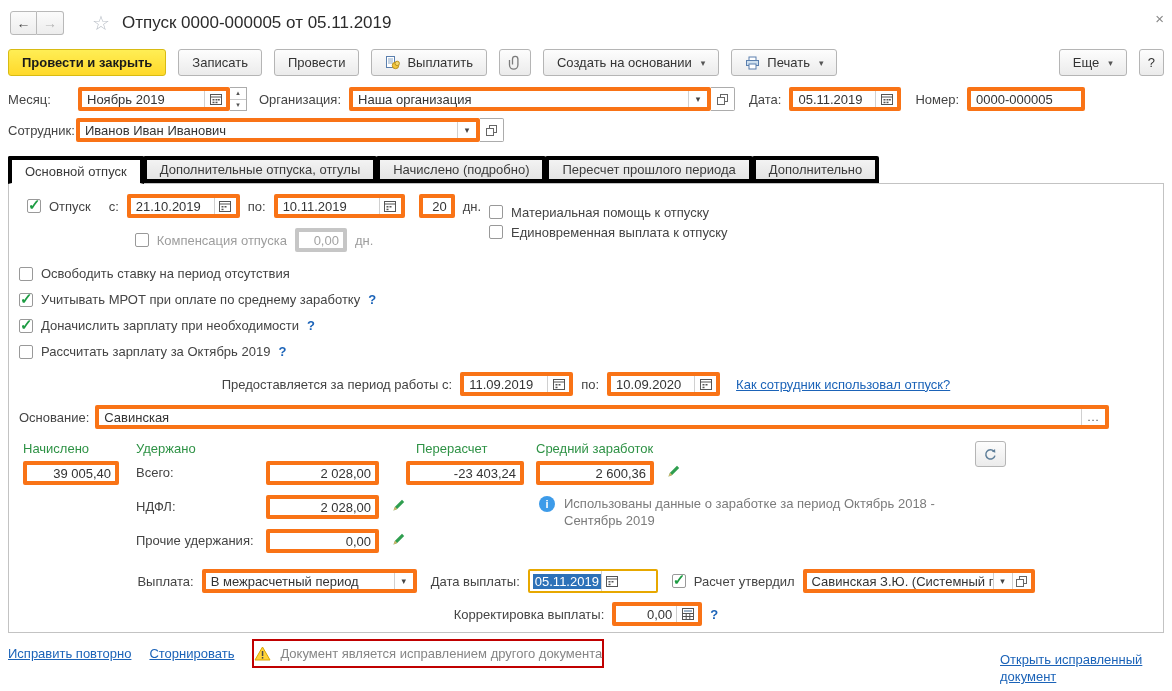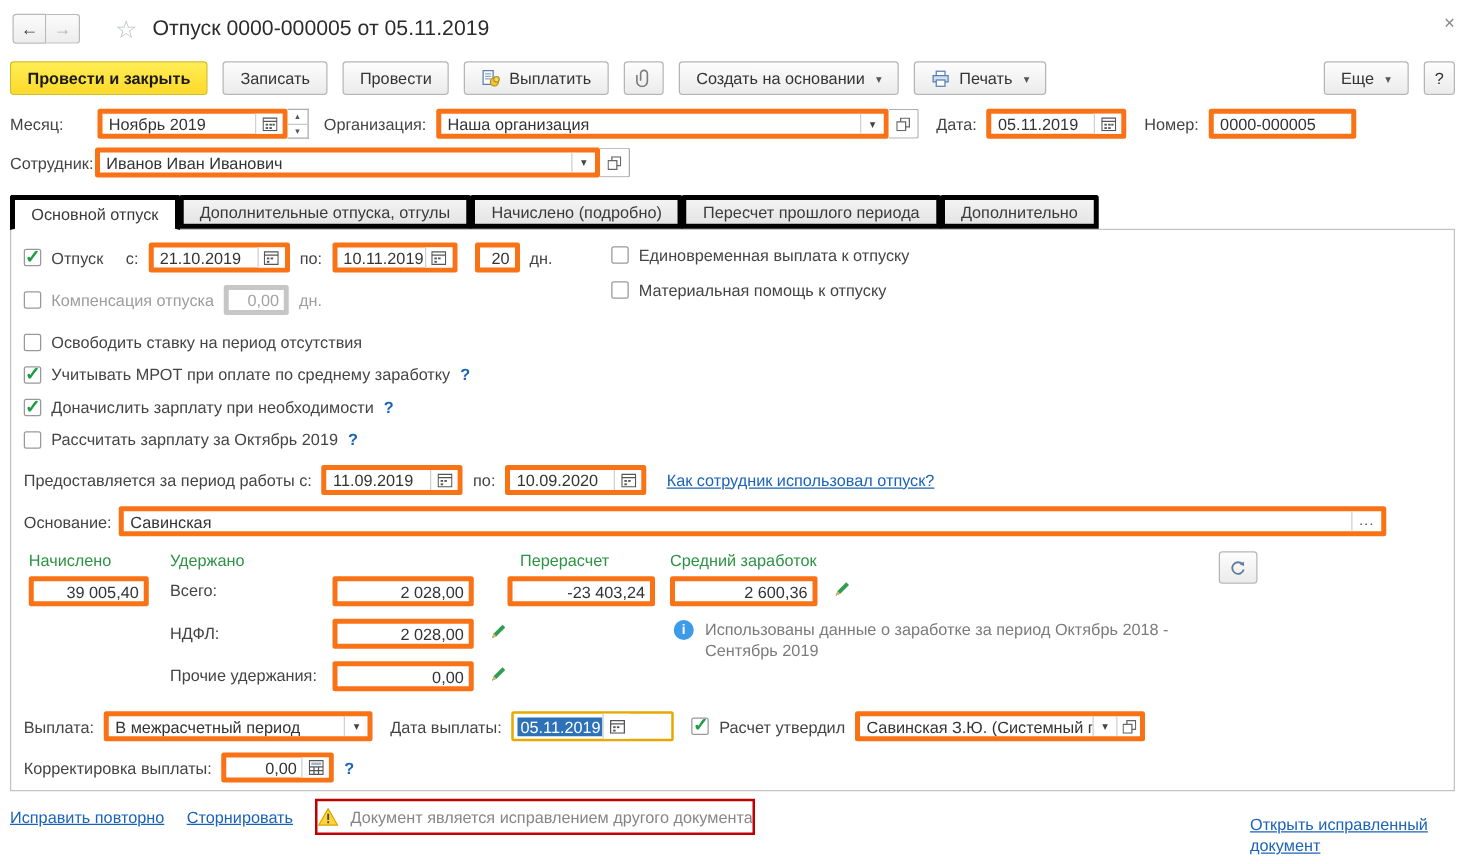--- a/index.html
+++ b/index.html
@@ -56,21 +56,21 @@
   .pane { margin:0 8px; border:1px solid #c3c3c3; height:450px; padding:10px; position:relative; background:#fff; }
 
   .cb { width:14px; height:14px; border:1px solid #999; border-radius:2px; background:#fff;
         display:inline-block; position:relative; flex:none; cursor:pointer; }
   .cb.checked::after { content:"✓"; position:absolute; left:0; top:-4px; font-size:15px; font-weight:bold; color:#1d9c43; }
   .cbline { display:flex; align-items:center; gap:8px; }
   .q { color:#1b63b8; font-weight:bold; cursor:pointer; }
 
   .sec1 { display:flex; }
   .sec1-left { width:470px; }
-  .row { display:flex; align-items:center; }
+  .row { display:flex; align-items:center;justify-content:center; }
   .gray { color:#9d9d9d; }
   .fld.disabled { border-color:#c6c6c6; }
   .fld.disabled .txt { color:#a3a3a3; }
 
   a.lnk { color:#1b63b8; text-decoration:underline; cursor:pointer; white-space:nowrap; }
 
   
   .amounts { position:relative; height:114px; margin-top:12px; }
   .glabel { position:absolute; color:#2e9245; white-space:nowrap; }
   .apos { position:absolute; }
@@ -265,21 +265,21 @@
                 <svg width="12" height="12" viewBox="0 0 12 12">
                   <rect x="0.5" y="1.5" width="11" height="10" fill="#fff" stroke="#555"></rect>
                   <line x1="0.5" y1="4" x2="11.5" y2="4" stroke="#555"></line>
                   <rect x="2.5" y="6" width="2" height="1.5" fill="#555"></rect>
                   <rect x="5.5" y="6" width="2" height="1.5" fill="#555"></rect>
                   <rect x="2.5" y="8.7" width="2" height="1.5" fill="#555"></rect>
                 </svg>
               </span>
           </span>
           <span class="lab">по:</span>
-          <span class="fld" style="width:100px;">
+          <span class="fld" style="width:131px;">
             <span class="txt">10.11.2019</span>
             <span class="ibtn">
                 <svg width="12" height="12" viewBox="0 0 12 12">
                   <rect x="0.5" y="1.5" width="11" height="10" fill="#fff" stroke="#555"></rect>
                   <line x1="0.5" y1="4" x2="11.5" y2="4" stroke="#555"></line>
                   <rect x="2.5" y="6" width="2" height="1.5" fill="#555"></rect>
                   <rect x="5.5" y="6" width="2" height="1.5" fill="#555"></rect>
                   <rect x="2.5" y="8.7" width="2" height="1.5" fill="#555"></rect>
                 </svg>
               </span>
@@ -292,27 +292,27 @@
         <div class="row" style="margin-top:10px; gap:8px;">
           <span class="cb"></span>
           <span class="lab gray">Компенсация отпуска</span>
           <span class="fld disabled" style="width:52px;">
             <span class="txt num">0,00</span>
           </span>
           <span class="lab gray">дн.</span>
         </div>
       </div>
       <div>
+        <div class="cbline" style="height:20px; margin-top:8px;">
+          <span class="cb"></span>
+          <span class="lab">Материальная помощь к отпуску</span>
+        </div>
         <div class="cbline" style="height:20px;">
           <span class="cb"></span>
           <span class="lab">Единовременная выплата к отпуску</span>
-        </div>
-        <div class="cbline" style="height:20px; margin-top:8px;">
-          <span class="cb"></span>
-          <span class="lab">Материальная помощь к отпуску</span>
         </div>
       </div>
     </div>
 
     <div class="cbline" style="margin-top:14px;">
       <span class="cb"></span>
       <span class="lab">Освободить ставку на период отсутствия</span>
     </div>
     <div class="cbline" style="margin-top:11px;">
       <span class="cb checked"></span>

